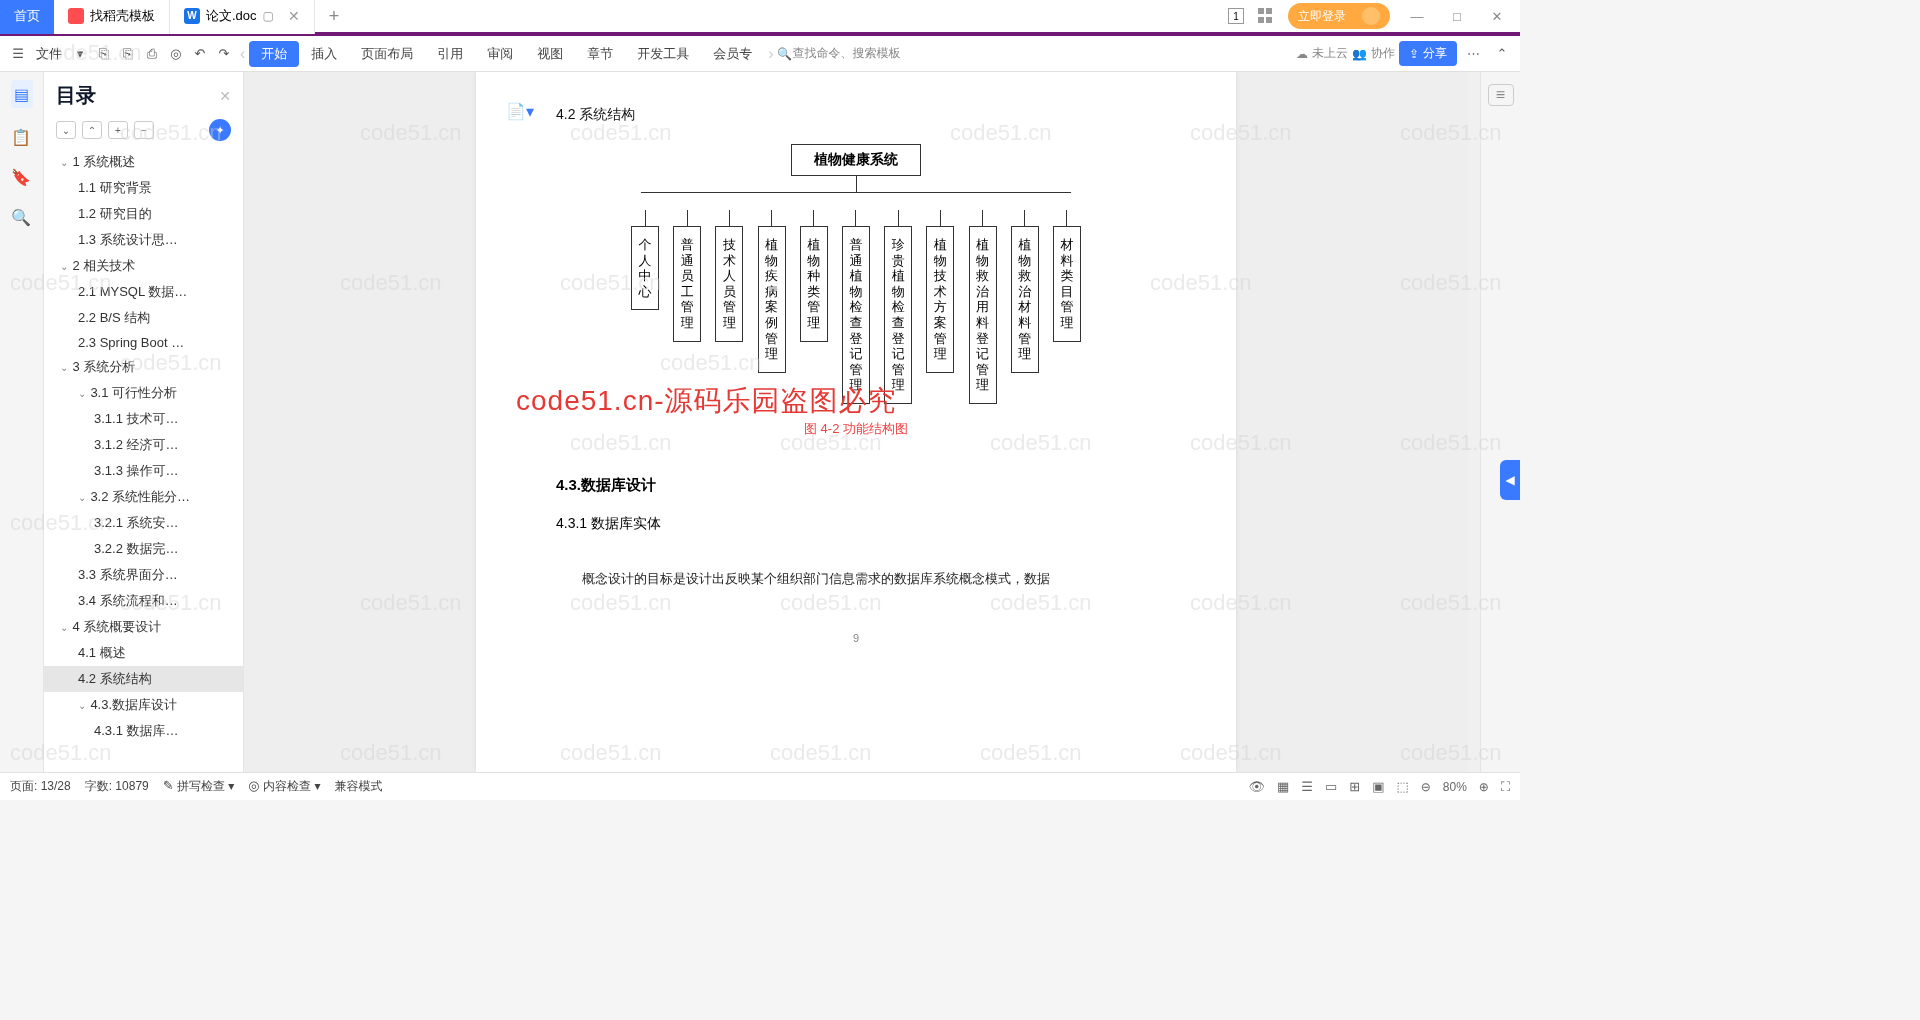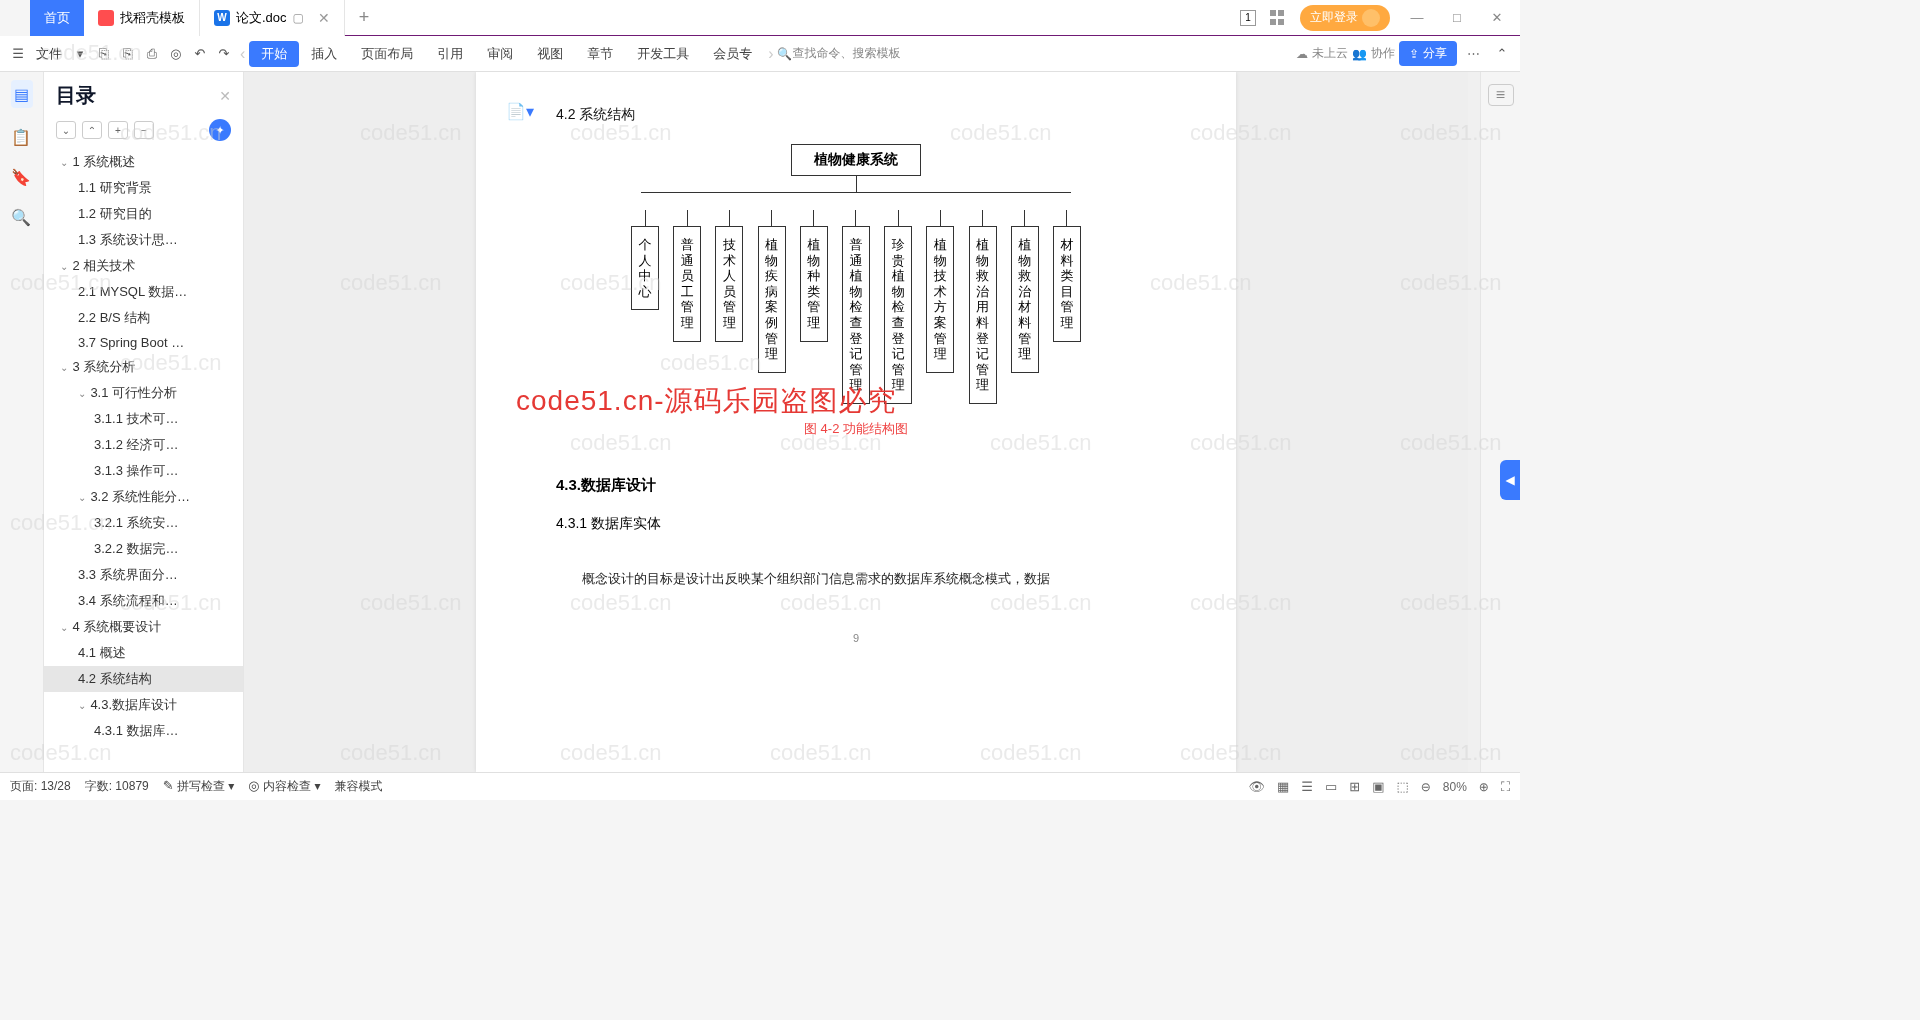--- a/index.html
+++ b/index.html
@@ -1,31 +1,31 @@
 <!DOCTYPE html>
 <html><head>
 <meta charset="utf-8">
 <style>
 *{margin:0;padding:0;box-sizing:border-box;font-family:"Microsoft YaHei",sans-serif;}
 body{width:1520px;height:800px;background:#f5f5f5;overflow:hidden;position:relative;}
-.titlebar{height:36px;background:#fff;display:flex;align-items:center;border-bottom:1px solid #701a75;margin-left:30px;}
+.titlebar{height:36px;background:#fff;display:flex;align-items:center;border-bottom:4px solid #701a75;}
 .tab{height:36px;display:flex;align-items:center;padding:0 14px;font-size:13px;cursor:pointer;position:relative;}
 .tab.home{background:#3a7afe;color:#fff;}
 .tab.doc{background:#fff;border-right:1px solid #e5e5e5;}
 .tab .ico{width:16px;height:16px;margin-right:6px;display:inline-block;}
 .fire{background:#ff4d4f;border-radius:3px;}
 .wdoc{background:#1a73e8;border-radius:3px;color:#fff;font-size:10px;text-align:center;line-height:16px;font-weight:bold;}
 .tab-close{margin-left:14px;color:#999;font-size:14px;}
 .tab-pop{margin-left:6px;color:#999;font-size:12px;}
 .tab-add{padding:0 14px;color:#888;font-size:18px;}
 .title-right{margin-left:auto;display:flex;align-items:center;gap:14px;padding-right:10px;}
 .tri{width:16px;height:16px;border:1px solid #999;display:flex;align-items:center;justify-content:center;font-size:10px;}
 .apps{width:16px;height:16px;display:flex;flex-wrap:wrap;gap:2px;}
 .apps span{width:6px;height:6px;background:#999;}
-.login-btn{background:#ffa940;color:#fff;border-radius:14px;padding:4px 10px;font-size:12px;display:flex;align-items:center;gap:4px;}
+.login-btn{background:#ffa940;color:#fff;border-radius:14px;padding:4px 10px;font-size:12px;display:flex;align-items:center;gap:16px;}
 .avatar{width:18px;height:18px;border-radius:50%;background:#ffc069;}
 .win-btn{width:26px;text-align:center;color:#888;font-size:13px;}
 .ribbon{height:36px;background:#fff;display:flex;align-items:center;border-bottom:1px solid #e0e0e0;padding:0 6px;font-size:13px;}
 .rb-ico{padding:6px;color:#555;min-width:24px;text-align:center;}
 .rb-txt{padding:0 6px;color:#333;}
 .rb-menu{padding:0 12px;color:#444;}
 .rb-menu.active{background:#3a7afe;color:#fff;border-radius:4px;padding:4px 12px;}
 .rb-right{margin-left:auto;display:flex;align-items:center;gap:4px;}
 .search-box{display:flex;align-items:center;color:#888;font-size:12px;}
 .share-btn{background:#3a7afe;color:#fff;border-radius:4px;padding:4px 10px;font-size:12px;display:flex;align-items:center;gap:4px;}
@@ -211,21 +211,21 @@
       <div class="ot-ai">✦</div>
     </div>
     <div class="toc" id="toc">
         <div class="toc-item l1"><span class="toc-caret">⌄</span><span>1 系统概述</span></div>
         <div class="toc-item l2"><span>1.1 研究背景</span></div>
         <div class="toc-item l2"><span>1.2 研究目的</span></div>
         <div class="toc-item l2"><span>1.3 系统设计思…</span></div>
         <div class="toc-item l1"><span class="toc-caret">⌄</span><span>2 相关技术</span></div>
         <div class="toc-item l2"><span>2.1 MYSQL 数据…</span></div>
         <div class="toc-item l2"><span>2.2 B/S 结构</span></div>
-        <div class="toc-item l2"><span>3.7 Spring Boot …</span></div>
+        <div class="toc-item l2"><span>2.3 Spring Boot …</span></div>
         <div class="toc-item l1"><span class="toc-caret">⌄</span><span>3 系统分析</span></div>
         <div class="toc-item l2"><span class="toc-caret">⌄</span><span>3.1 可行性分析</span></div>
         <div class="toc-item l3"><span>3.1.1 技术可…</span></div>
         <div class="toc-item l3"><span>3.1.2 经济可…</span></div>
         <div class="toc-item l3"><span>3.1.3 操作可…</span></div>
         <div class="toc-item l2"><span class="toc-caret">⌄</span><span>3.2 系统性能分…</span></div>
         <div class="toc-item l3"><span>3.2.1 系统安…</span></div>
         <div class="toc-item l3"><span>3.2.2 数据完…</span></div>
         <div class="toc-item l2"><span>3.3 系统界面分…</span></div>
         <div class="toc-item l2"><span>3.4 系统流程和…</span></div>

